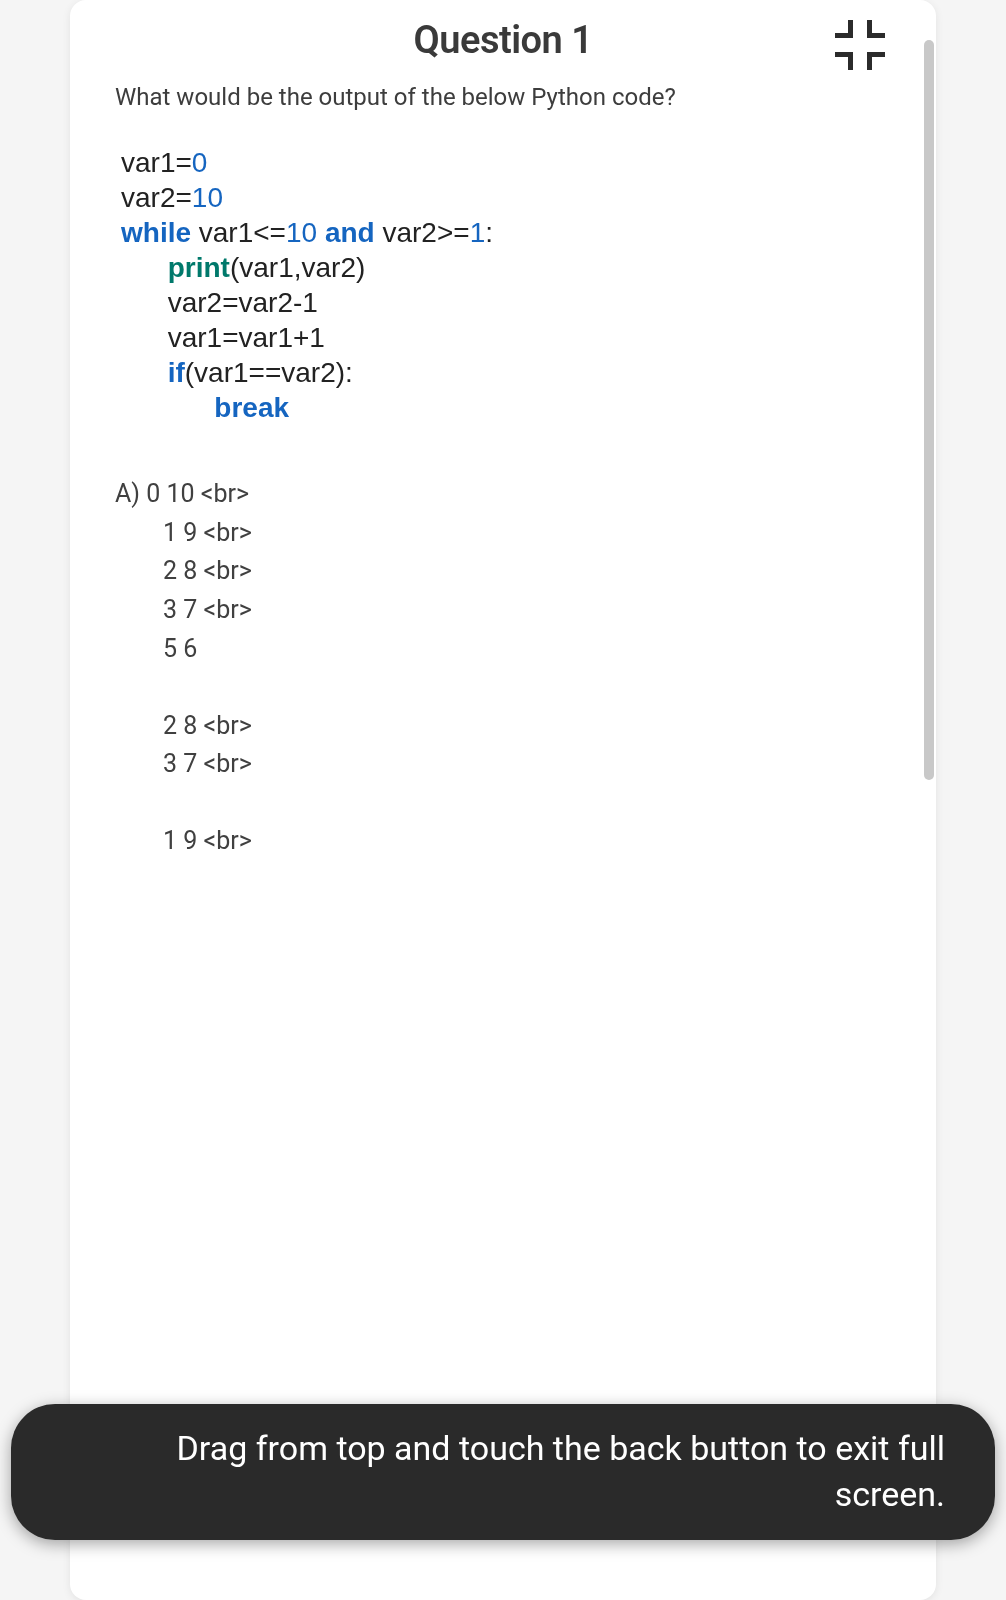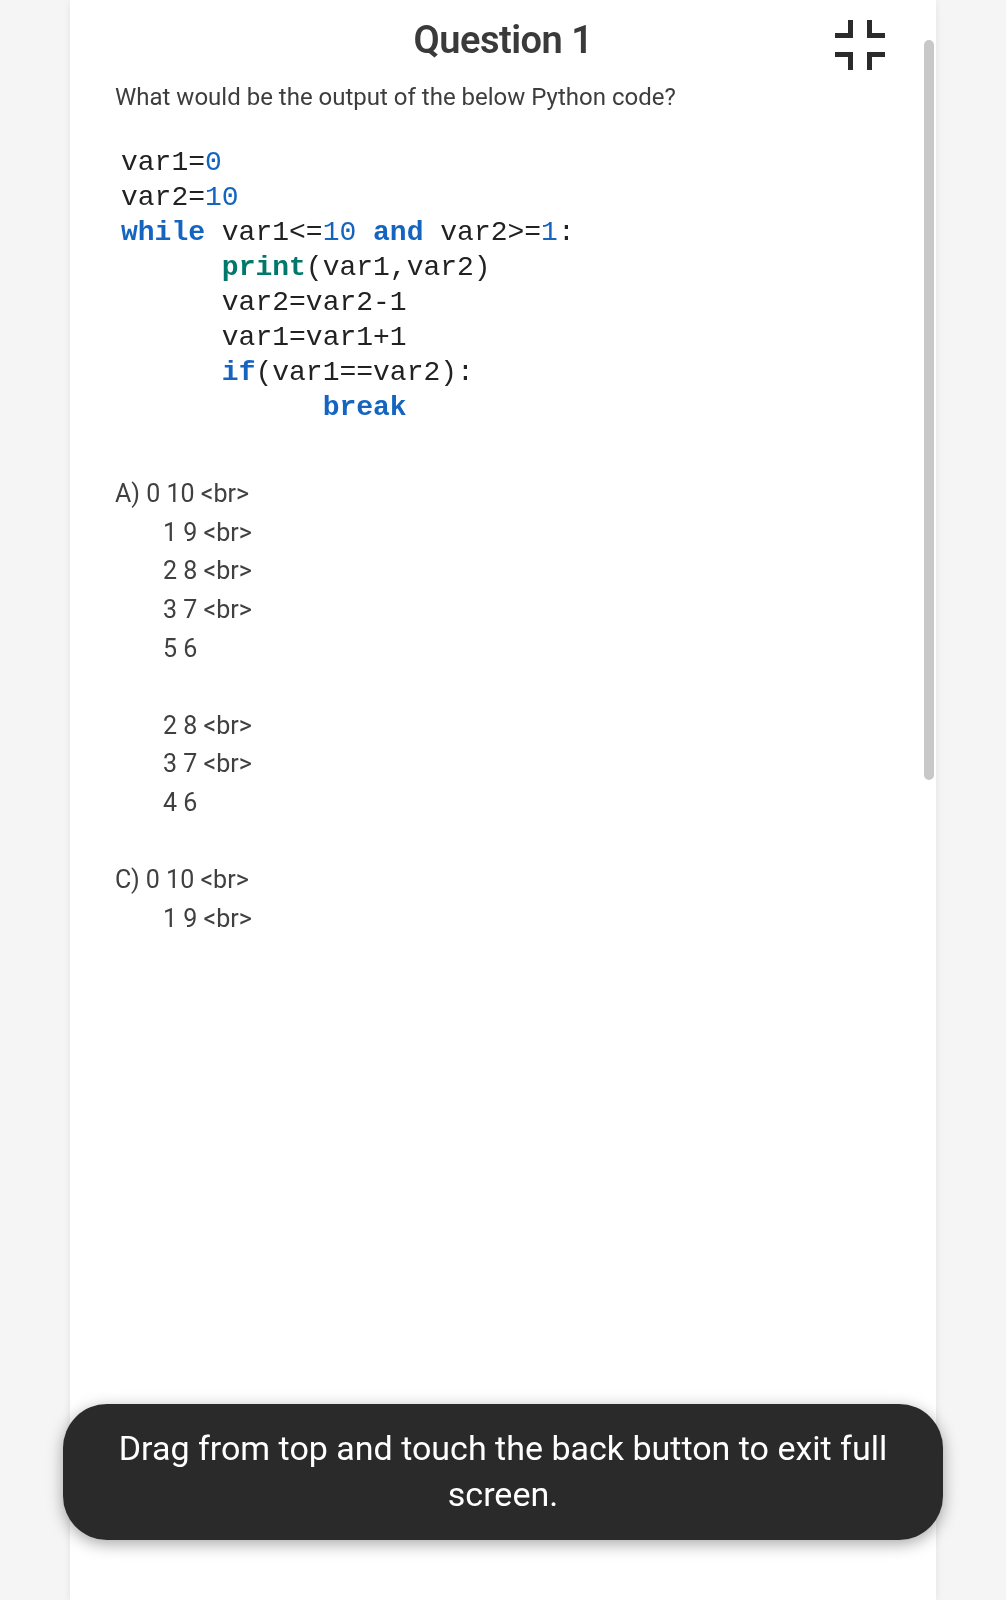--- a/index.html
+++ b/index.html
@@ -9,21 +9,21 @@
     width: 1006px;
     height: 1600px;
     position: relative;
     overflow: hidden;
   }
   .card {
     background: #fff;
     margin: 0 70px;
     padding: 30px 45px 40px 45px;
     box-shadow: 0 2px 8px rgba(0,0,0,0.08);
-    border-radius: 0;
+    border-radius: 16px;
     height: 100%;
     position: relative;
     overflow: hidden;
   }
   .header-row {
     display: flex;
     justify-content: center;
     position: relative;
     margin-bottom: 18px;
     margin-top: -12px;
@@ -68,21 +68,21 @@
   .fs-exit .d::before { top: 0; right: 0; }
   .fs-exit .d::after  { left: 0; bottom: 0; }
 
   .question-text {
     font-size: 24px;
     color: #3d3d3d;
     line-height: 1.45;
     margin-bottom: 30px;
   }
   .code-block {
-    font-family: Liberation Mono, monospace;
+    font-family: Liberation Sans, sans-serif;
     font-size: 28px;
     line-height: 1.25;
     color: #222;
     white-space: pre;
     margin-bottom: 50px;
     margin-left: 6px;
   }
   .kw-blue { color: #1565c0; font-weight: 600; }
   .kw-teal { color: #00796b; font-weight: 600; }
   .num { color: #1565c0; }
@@ -114,23 +114,23 @@
   .toast {
     position: absolute;
     bottom: 60px;
     left: 50%;
     transform: translateX(-50%);
     background: #2a2a2a;
     color: #fff;
     font-size: 34px;
     padding: 22px 50px;
     border-radius: 44px;
-    text-align: center;
+    text-align: right;
     line-height: 1.35;
-    width: 880px;
+    width: 984px;
     box-shadow: 0 4px 16px rgba(0,0,0,0.35);
   }
 </style>
 </head>
 <body>
 
 <div class="card">
 
   <div class="header-row">
     <div class="question-title">Question 1</div>
@@ -159,25 +159,23 @@
       <div class="answer-line">A) 0 10 &lt;br&gt;</div>
       <div class="answer-indent">1 9 &lt;br&gt;</div>
       <div class="answer-indent">2 8 &lt;br&gt;</div>
       <div class="answer-indent">3 7 &lt;br&gt;</div>
       <div class="answer-indent">5 6</div>
     </div>
 
     <div class="answer-block">
       <div class="answer-indent">2 8 &lt;br&gt;</div>
       <div class="answer-indent">3 7 &lt;br&gt;</div>
-      <div class="answer-indent">4 6</div>
     </div>
 
     <div class="answer-block">
-      <div class="answer-line">C) 0 10 &lt;br&gt;</div>
       <div class="answer-indent">1 9 &lt;br&gt;</div>
     </div>
 
   </div>
 
 </div>
 
 <div class="scroll-track">
   <div class="scroll-thumb"></div>
 </div>

